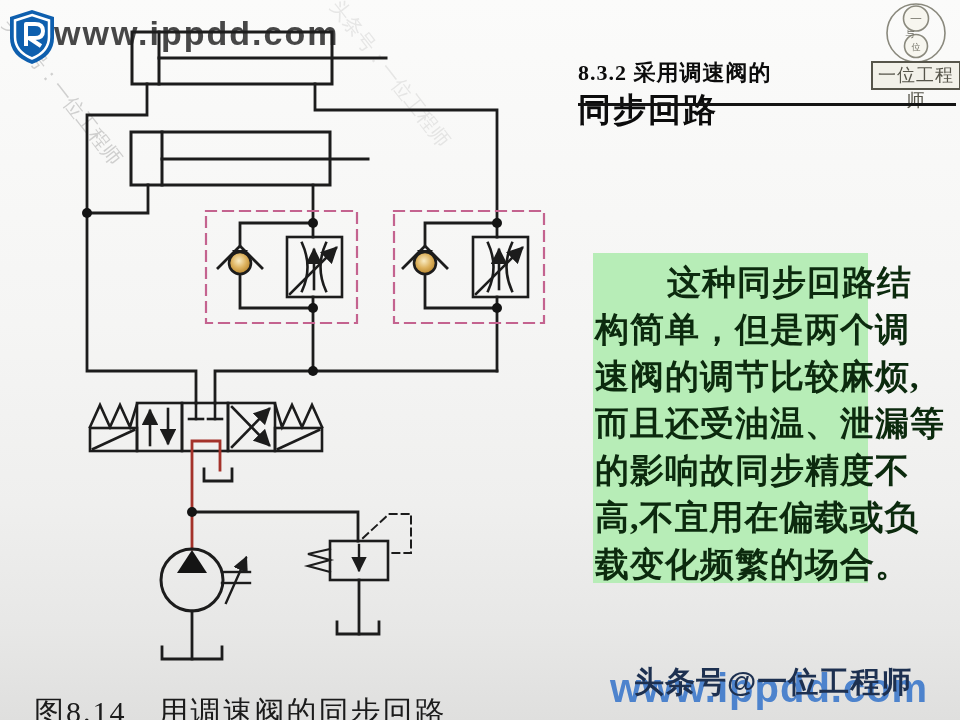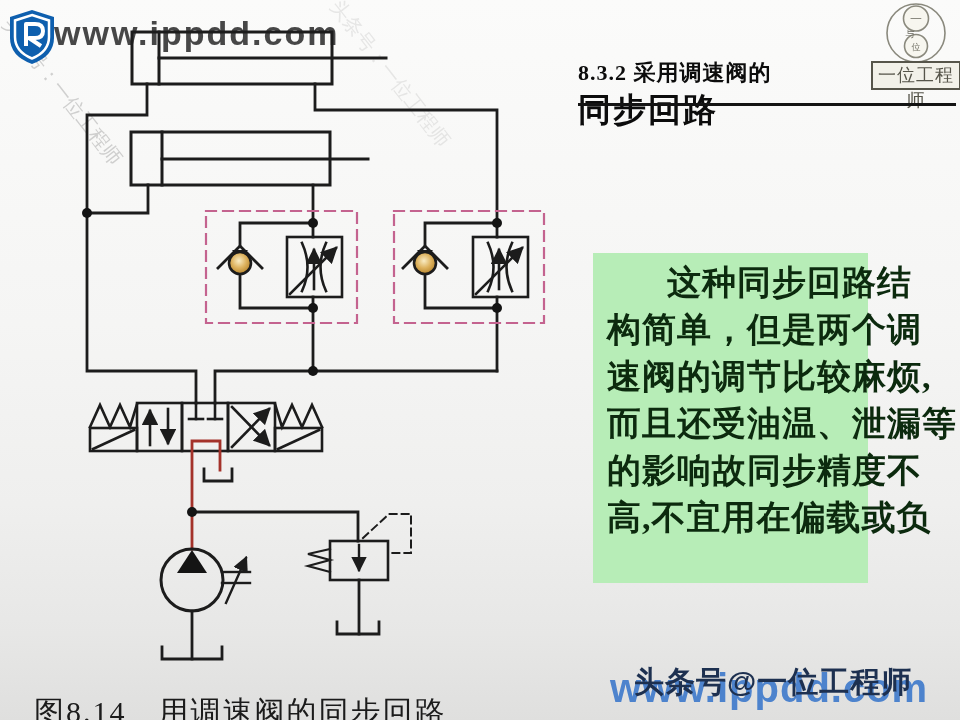--- a/index.html
+++ b/index.html
@@ -22,21 +22,21 @@
     font-family:"Liberation Serif",serif;}
   
   #title{left:578px;top:58px;z-index:3;color:#0c0c0c;font-family:"Liberation Serif",serif;font-weight:700;}
   #title .t1{font-size:22px;letter-spacing:1px;white-space:nowrap;}
   #title .t2{font-size:33px;letter-spacing:2px;margin-top:0;}
   #title-underline{left:578px;top:103px;width:378px;height:3px;background:#141414;z-index:3;}
   
   #note{left:593px;top:253px;width:275px;height:330px;background:#b7edb7;z-index:3;
     color:#0c2a0e;font-family:"Liberation Serif",serif;font-weight:600;
     font-size:34px;line-height:47px;letter-spacing:1px;padding-top:6px;box-sizing:border-box;}
-  #note .ln{padding-left:14px;white-space:nowrap;}
+  #note .ln{padding-left:2px;white-space:nowrap;}
   #note .ln.indent{padding-left:74px;}
   
   #caption{left:34px;top:692px;font-size:30px;color:#1b1b1b;letter-spacing:2px;z-index:3;
     font-family:"Liberation Serif",serif;}
   
   #wm-bottom-blue{left:610px;top:666px;font-size:40px;font-weight:800;color:#4d83cd;letter-spacing:1px;z-index:4;}
   #wm-bottom-dark{left:634px;top:662px;font-size:30px;font-weight:700;color:#1d3050;letter-spacing:1px;z-index:5;}
   
   #circuit{left:0;top:0;z-index:2;}
 </style>
@@ -73,20 +73,21 @@
   </div>
   <div class="abs" id="title-underline"></div>
 
   <div class="abs" id="note">
     <div class="ln indent">这种同步回路结</div>
     <div class="ln">构简单，但是两个调</div>
     <div class="ln">速阀的调节比较麻烦,</div>
     <div class="ln">而且还受油温、泄漏等</div>
     <div class="ln">的影响故同步精度不</div>
     <div class="ln">高,不宜用在偏载或负</div>
+    <div class="ln">载变化频繁的场合。</div>
   </div>
 
   <div class="abs" id="caption">图8.14　用调速阀的同步回路</div>
 
   <div class="abs" id="wm-bottom-blue">www.ippdd.com</div>
   <div class="abs" id="wm-bottom-dark">头条号@一位工程师</div>
 
   <svg class="abs" id="circuit" width="960" height="720" viewBox="0 0 960 720" fill="none" stroke-linecap="square">
     <defs>
       <marker id="ah" viewBox="0 0 10 10" refX="8.5" refY="5" markerWidth="6.5" markerHeight="6.5" orient="auto-start-reverse">

